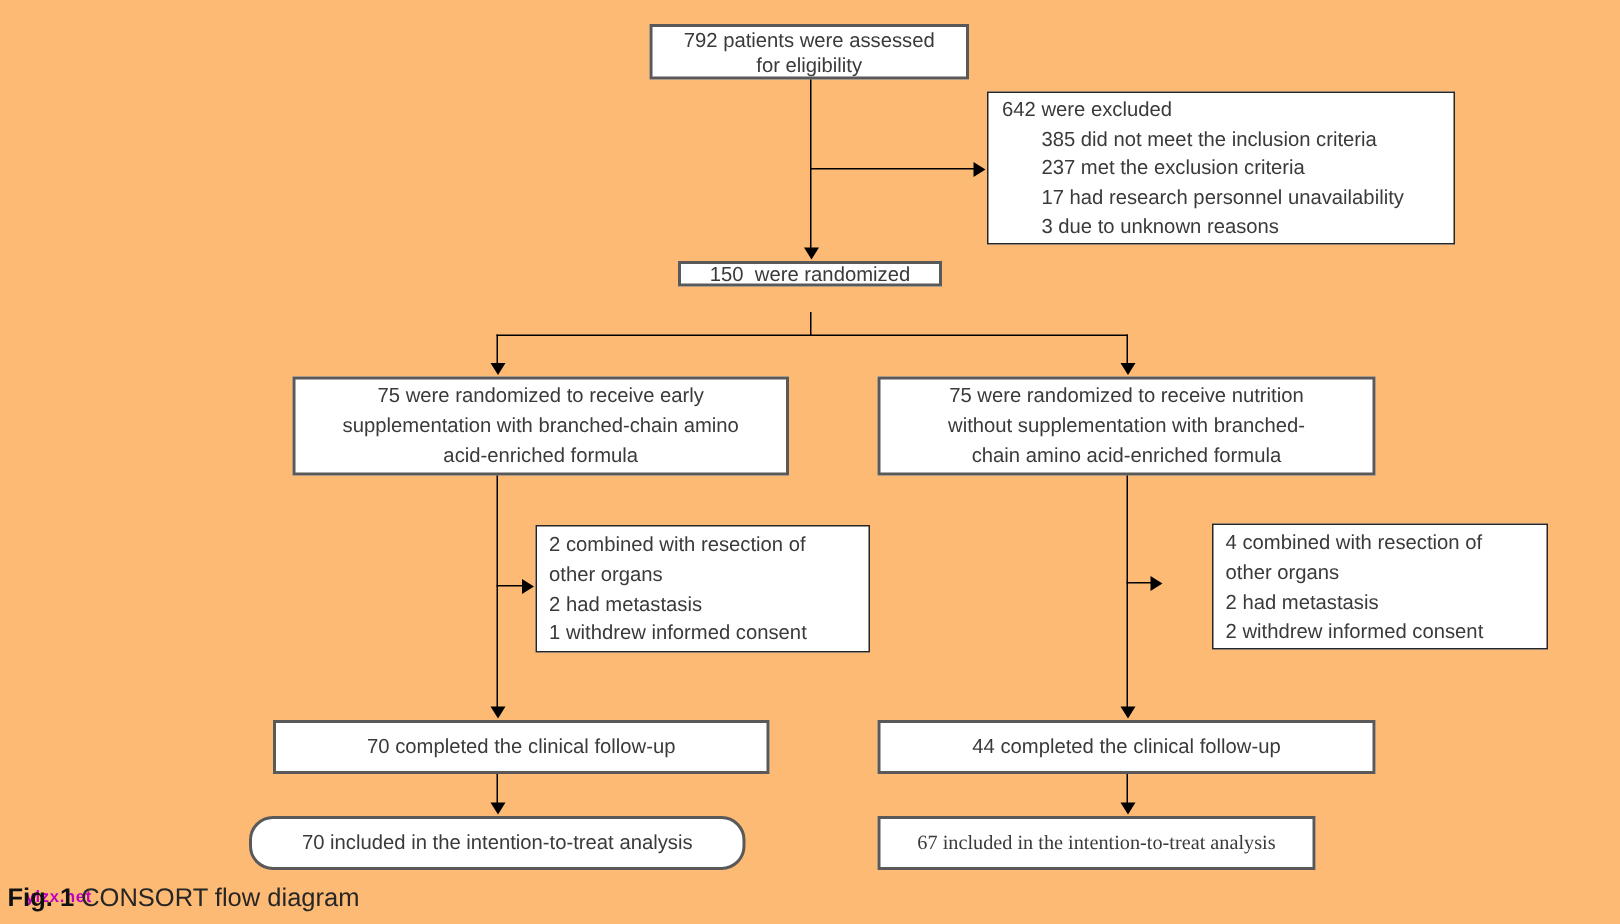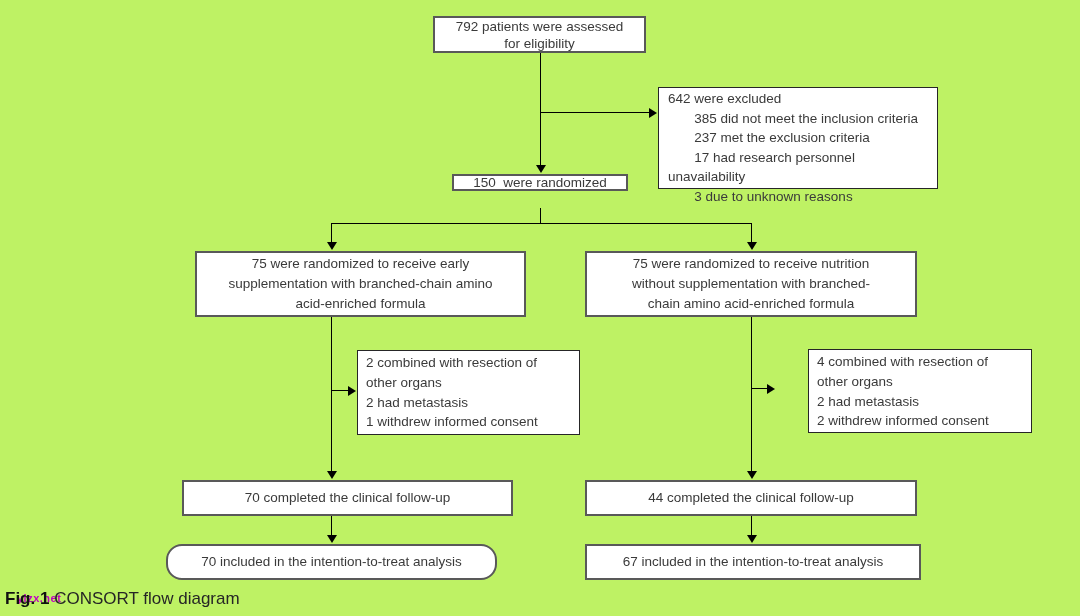--- a/index.html
+++ b/index.html
@@ -1,17 +1,17 @@
 <!DOCTYPE html>
 <html><head>
 <meta charset="utf-8">
 <style>
   html,body { margin:0; padding:0; background:#ffffff; }
   #stage {
-    position:relative; width:1080px; height:616px; background:#bef264;
+    position:relative; width:1080px; height:616px; background:#fdba74;
     font-family:"Liberation Sans", sans-serif; color:#3a3a3a; overflow:hidden;
   }
   .box {
     position:absolute; box-sizing:border-box; background:#ffffff;
     font-size:13.5px; white-space:pre-wrap; line-height:20px;
   }
   .box.center { display:flex; align-items:center; justify-content:center; text-align:center; }
   .box.tight { line-height:17px; }
   .main { border:2px solid #595959; }
   .thin { border:1.5px solid #262626; }
@@ -40,21 +40,21 @@
   }
 </style>
 </head>
 <body>
 
 <div id="stage">
 
   <div class="box main center tight" style="left:433px; top:16px; width:213px; height:37px;">792 patients were assessed
 for eligibility</div>
 
-  <div class="box thin left-text" style="left:658px; top:61px; width:280px; height:102px; padding:1px 4px 0 9px; line-height:19.6px;margin-top:26px;">642 were excluded
+  <div class="box thin left-text" style="left:658px; top:61px; width:312px; height:102px; padding:1px 4px 0 9px; line-height:19.6px;">642 were excluded
        385 did not meet the inclusion criteria
        237 met the exclusion criteria
        17 had research personnel unavailability
        3 due to unknown reasons</div>
 
   <div class="box main center" style="left:452px; top:174px; width:176px; height:17px;">150  were randomized</div>
 
   <div class="box main center" style="left:166px; top:251px; width:331px; height:66px;margin-left:29px;">75 were randomized to receive early
 supplementation with branched-chain amino
 acid-enriched formula</div>
@@ -72,21 +72,21 @@
 other organs
 2 had metastasis
 2 withdrew informed consent</div>
 
   <div class="box main center" style="left:182px; top:480px; width:331px; height:36px;">70 completed the clinical follow-up</div>
 
   <div class="box main center" style="left:585px; top:480px; width:332px; height:36px;">44 completed the clinical follow-up</div>
 
   <div class="box main center" style="left:166px; top:544px; width:331px; height:36px;border-radius:16px;">70 included in the intention-to-treat analysis</div>
 
-  <div class="box main center" style="left:585px; top:544px; width:336px; height:36px;">67 included in the intention-to-treat analysis</div>
+  <div class="box main center" style="left:585px; top:544px; width:292px; height:36px;font-family:Liberation Serif, serif;">67 included in the intention-to-treat analysis</div>
 
   <div class="vline" style="left:540px; top:53px; height:114px;"></div>
   <div class="arrow-down" style="left:536px; top:165px;"></div>
 
   <div class="hline" style="left:540px; top:112px; width:110px;"></div>
   <div class="arrow-right" style="left:649px; top:108px;"></div>
 
   <div class="vline" style="left:540px; top:208px; height:16px;"></div>
   <div class="hline" style="left:331px; top:223px; width:421px;"></div>
 

